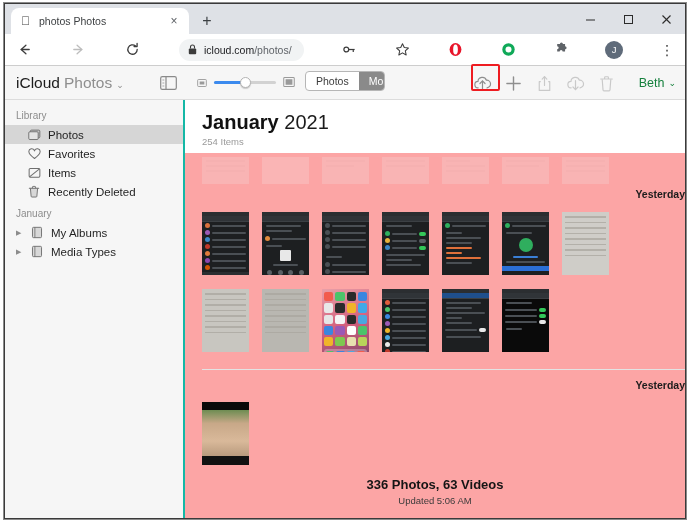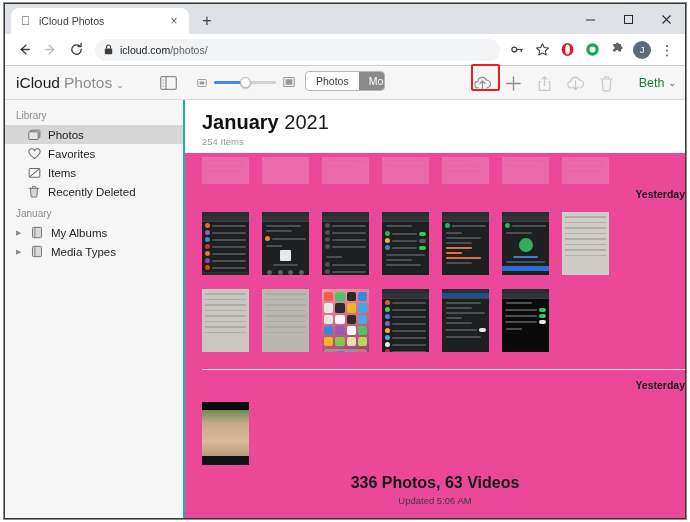--- a/index.html
+++ b/index.html
@@ -95,20 +95,21 @@
 
   #browser-toolbar {
     position: relative;
     height: 32px;
     flex: 0 0 32px;
     background: #ffffff;
     border-bottom: 1px solid #cdcdcd;
     display: flex;
     align-items: center;
     padding: 0 6px;
+    gap: 28px;
   }
   .nav-btn {
     width: 26px; height: 26px;
     display: flex; align-items: center; justify-content: center;
     color: #3c3c3c;
     flex: 0 0 26px;
   }
   .nav-btn.disabled { color: #bdbdbd; }
   .nav-btn svg { display: block; }
 
@@ -330,21 +331,21 @@
     font-size: 7px;
     color: #8c8c8c;
     margin-left: -14px;
     margin-right: 3px;
   }
   .sb-item.album { padding-left: 11px; }
 
   #content {
     flex: 1;
     position: relative;
-    background: #ec4899;
+    background: #fca5a5;
     overflow: hidden;
     min-width: 0;
   }
 
   #content-header {
     position: relative;
     z-index: 10;
     background: #ffffff;
     padding: 11px 0 6px 17px;
   }
@@ -421,21 +422,21 @@
     background: #e3e3e3;
   }
 
   #footer-status {
     position: absolute;
     left: 0; right: 0;
     bottom: 12px;
     text-align: center;
   }
   #footer-count {
-    font-size: 16px;
+    font-size: 13px;
     font-weight: bold;
     color: #151515;
   }
   #footer-updated {
     font-size: 9.5px;
     color: #3b3b3b;
     margin-top: 3px;
   }
 
   
@@ -493,21 +494,21 @@
   }
 </style>
 </head>
 <body>
 
 <div id="window-frame">
 
   <div id="browser-tabstrip">
     <div id="tab-active">
       <span id="tab-favicon"></span>
-      <span id="tab-title">iCloud Photos</span>
+      <span id="tab-title">photos Photos</span>
       <span id="tab-close">×</span>
     </div>
     <div id="tab-new">+</div>
 
     <div id="window-controls">
       <div class="wc-btn">
         <svg width="11" height="11" viewBox="0 0 11 11">
             <line x1="1" y1="6" x2="10" y2="6" stroke="#2b2b2b" stroke-width="1"></line>
           </svg>
       </div>

